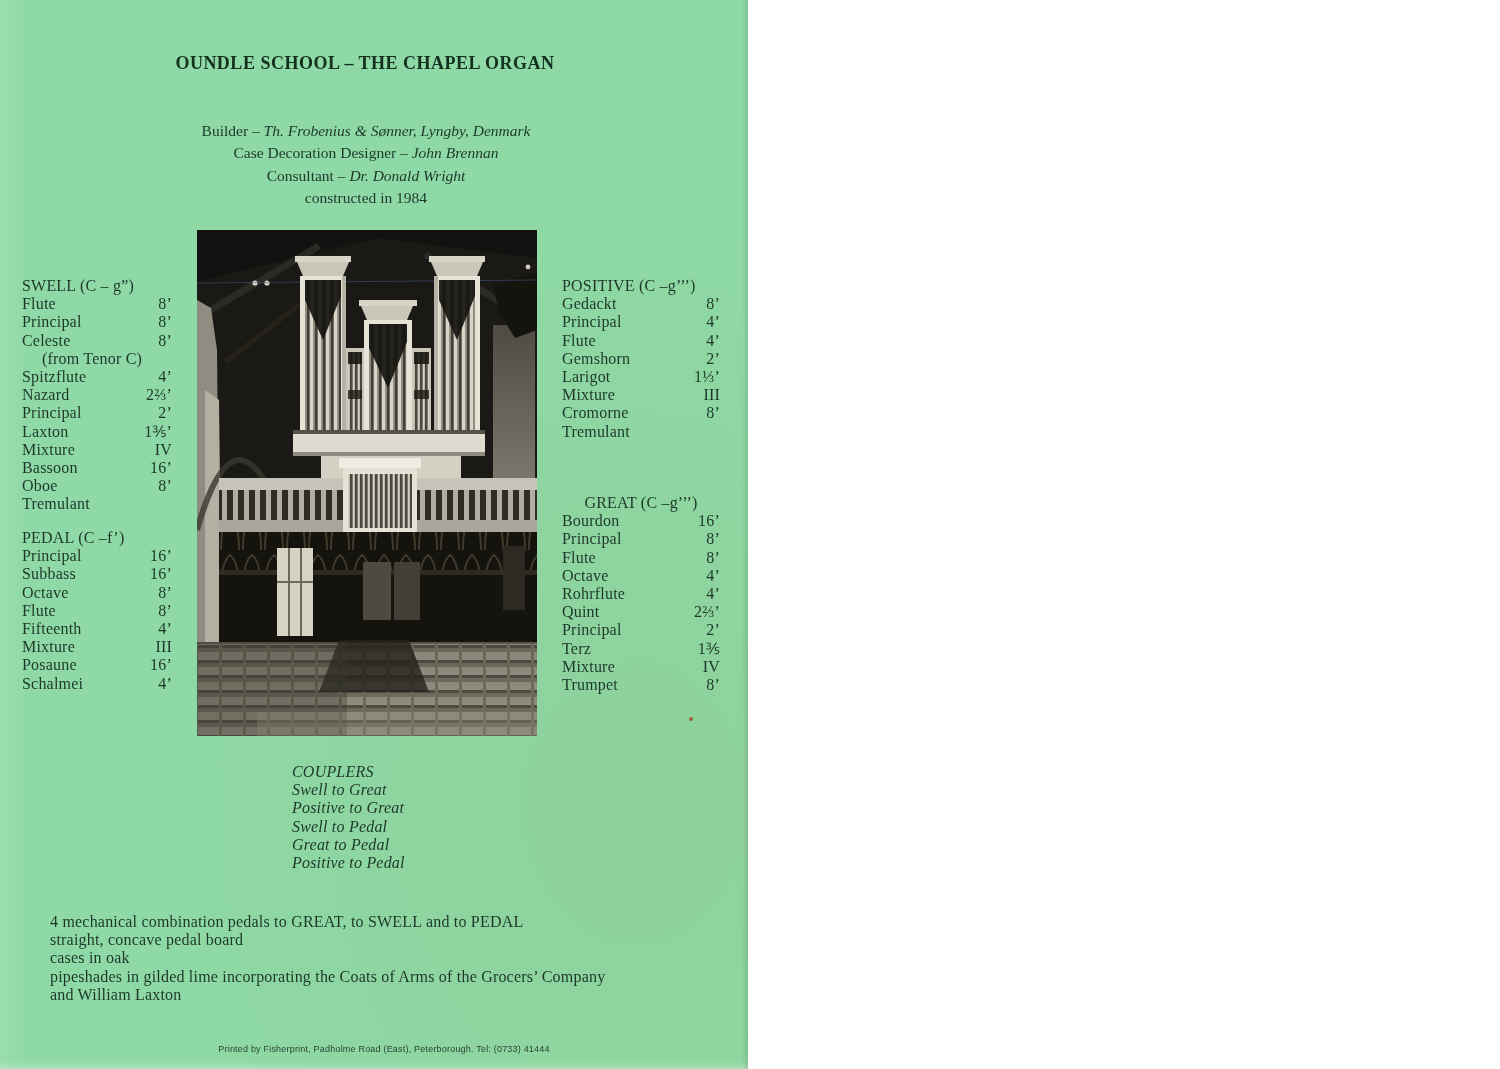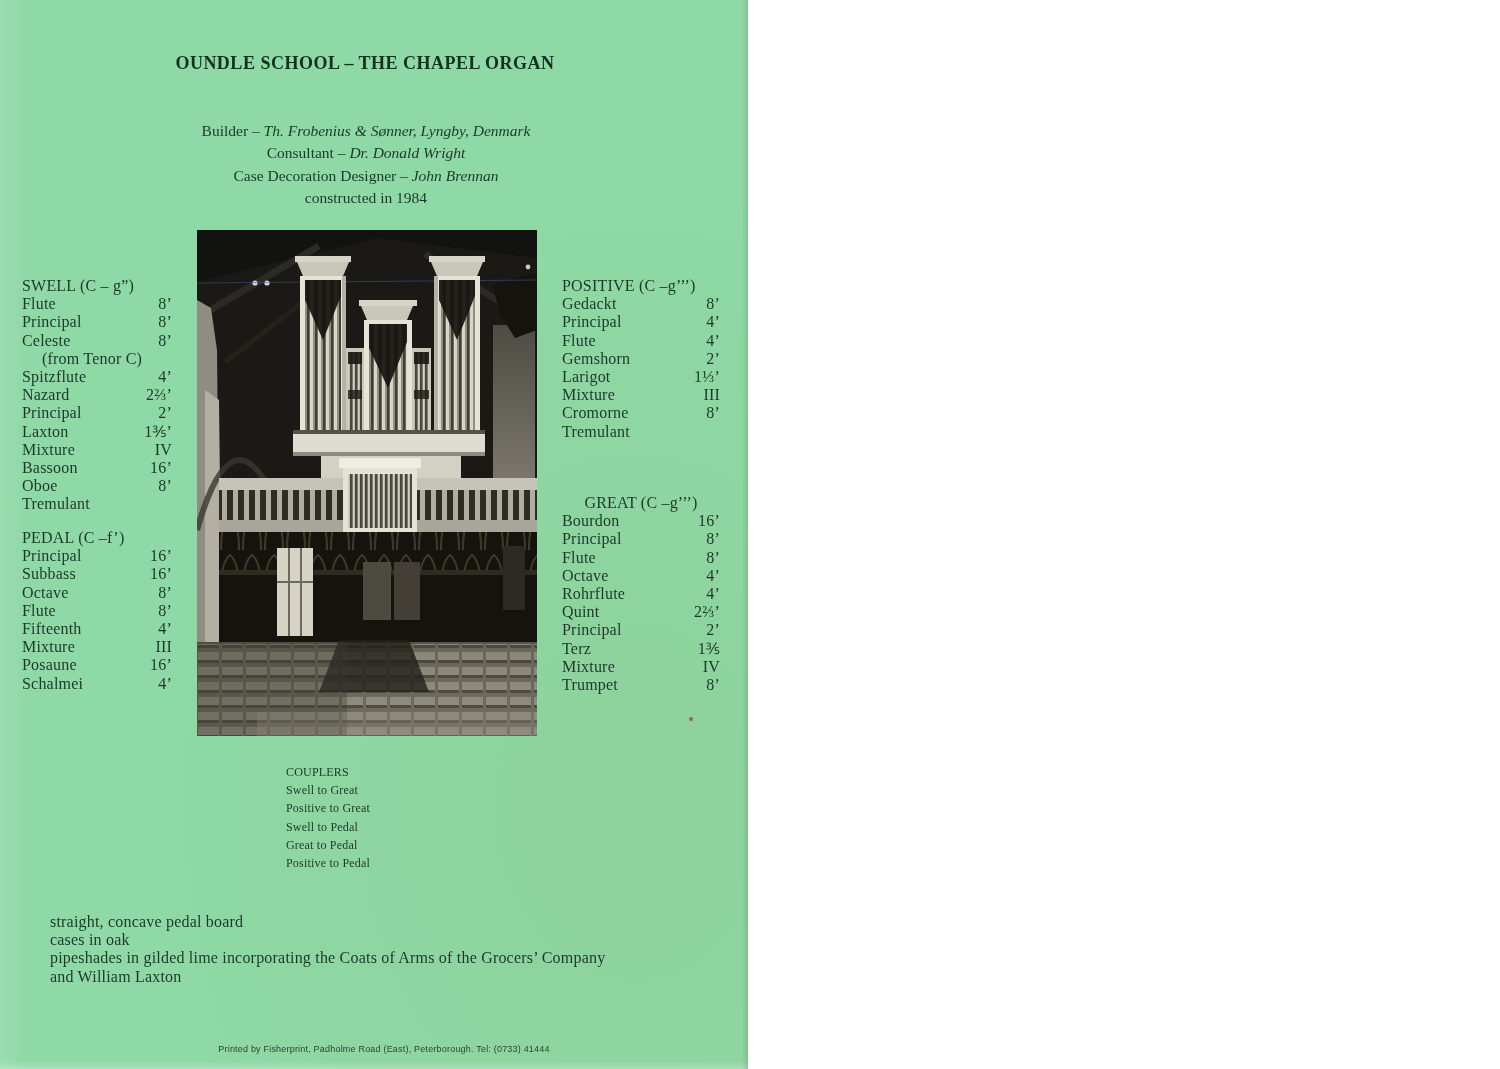--- a/index.html
+++ b/index.html
@@ -50,43 +50,43 @@
     position:absolute;font-size:16px;line-height:18.2px;letter-spacing:0.2px;
   }
   .division .div-header{white-space:nowrap;}
   .stop-row{display:flex;justify-content:space-between;gap:17px;}
   .stop-row.indent .stop-name{padding-left:20px;text-align:center;}
   #swell{left:22px;top:277px;width:150px;}
   #pedal{left:22px;top:529px;width:150px;font-family:Liberation Serif, serif;}
   #positive{left:562px;top:277px;width:158px;}
   #great{left:562px;top:494px;width:158px;text-align:center;}
   .couplers{
-    position:absolute;left:286px;top:763px;font-size:12px;line-height:18.2px;letter-spacing:0.2px;
+    position:absolute;left:292px;top:763px;font-size:16px;line-height:18.2px;letter-spacing:0.2px;font-style:italic;
   }
   .notes{
     position:absolute;left:50px;top:913px;width:650px;
     font-size:16px;line-height:18.2px;letter-spacing:0.2px;
   }
   .footer{
     position:absolute;left:10px;top:1044px;width:748px;text-align:center;
     font-family:"Liberation Sans", sans-serif;font-size:9px;color:#2a4436;letter-spacing:0.2px;
   }
 </style>
 </head>
 <body>
 
 <div class="card">
 
   <div class="title">OUNDLE SCHOOL – THE CHAPEL ORGAN</div>
 
   <div class="credits">
     <div>
         <div class="credit-line"><span class="credit-label">Builder – </span><span class="credit-value">Th. Frobenius &amp; Sønner, Lyngby, Denmark</span></div>
+        <div class="credit-line"><span class="credit-label">Case Decoration Designer – </span><span class="credit-value">John Brennan</span></div>
         <div class="credit-line"><span class="credit-label">Consultant – </span><span class="credit-value">Dr. Donald Wright</span></div>
-        <div class="credit-line"><span class="credit-label">Case Decoration Designer – </span><span class="credit-value">John Brennan</span></div>
       </div>
     <div class="credit-line">constructed in 1984</div>
   </div>
 
   <div class="photo-wrap" role="img" aria-label="black and white photograph of the chapel interior: the Frobenius organ case with three pipe towers standing on a gallery above a dark wooden screen, with rows of chairs on the chapel floor below">
     <svg width="340" height="506" viewBox="0 0 340 506">
       <defs>
         <pattern id="pipes" width="8" height="12" patternUnits="userSpaceOnUse">
           <rect width="8" height="12" fill="#6e6b60"></rect>
           <rect x="1" width="3" height="12" fill="#d9d6c9"></rect>
@@ -387,20 +387,21 @@
     <div class="couplers-list">
         <div class="coupler-item">Swell to Great</div>
         <div class="coupler-item">Positive to Great</div>
         <div class="coupler-item">Swell to Pedal</div>
         <div class="coupler-item">Great to Pedal</div>
         <div class="coupler-item">Positive to Pedal</div>
       </div>
   </div>
 
   <div class="notes">
+      <div class="note-line">4 mechanical combination pedals to GREAT, to SWELL and to PEDAL</div>
       <div class="note-line">straight, concave pedal board</div>
       <div class="note-line">cases in oak</div>
       <div class="note-line">pipeshades in gilded lime incorporating the Coats of Arms of the Grocers’ Company</div>
       <div class="note-line">and William Laxton</div>
     </div>
 
   <div class="footer">Printed by Fisherprint, Padholme Road (East), Peterborough. Tel: (0733) 41444</div>
 
   <div class="speck"></div>
 </div>

